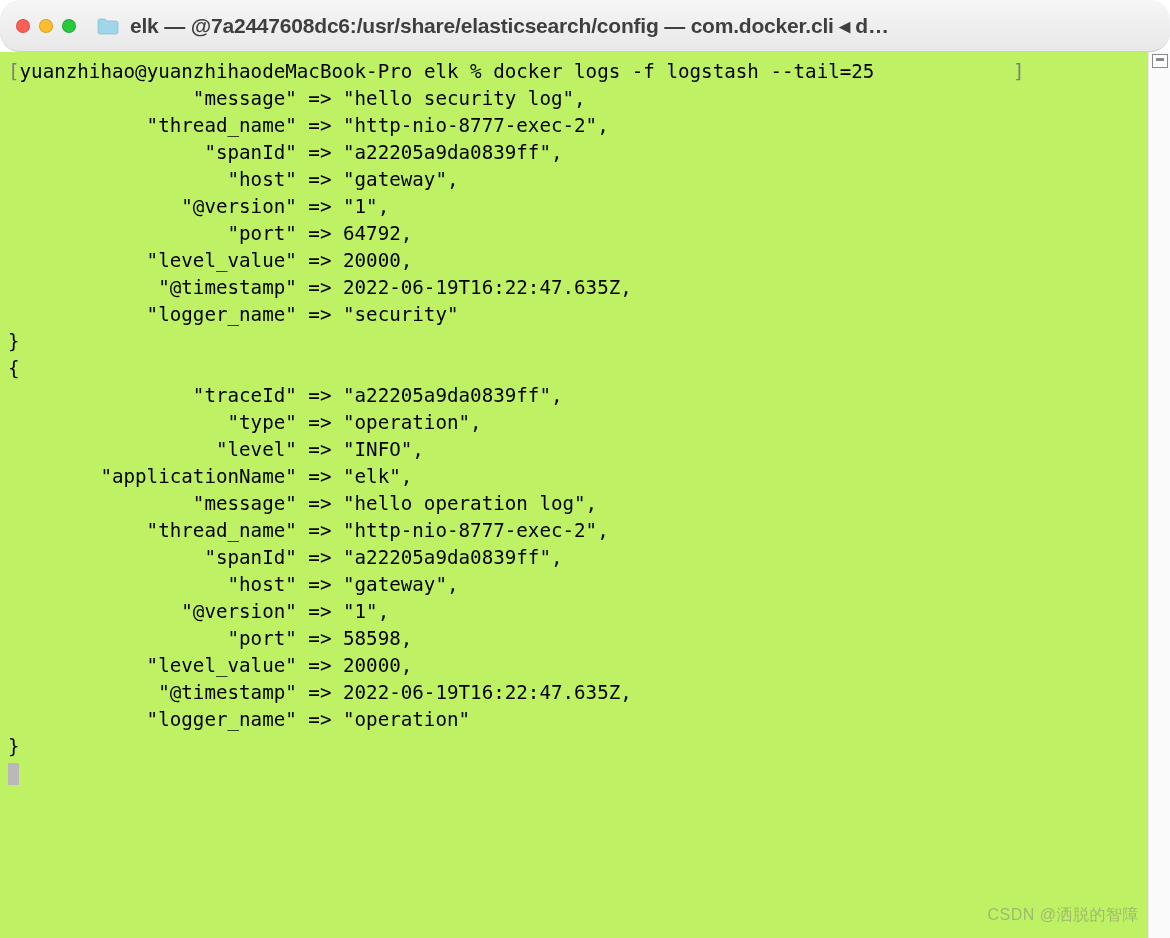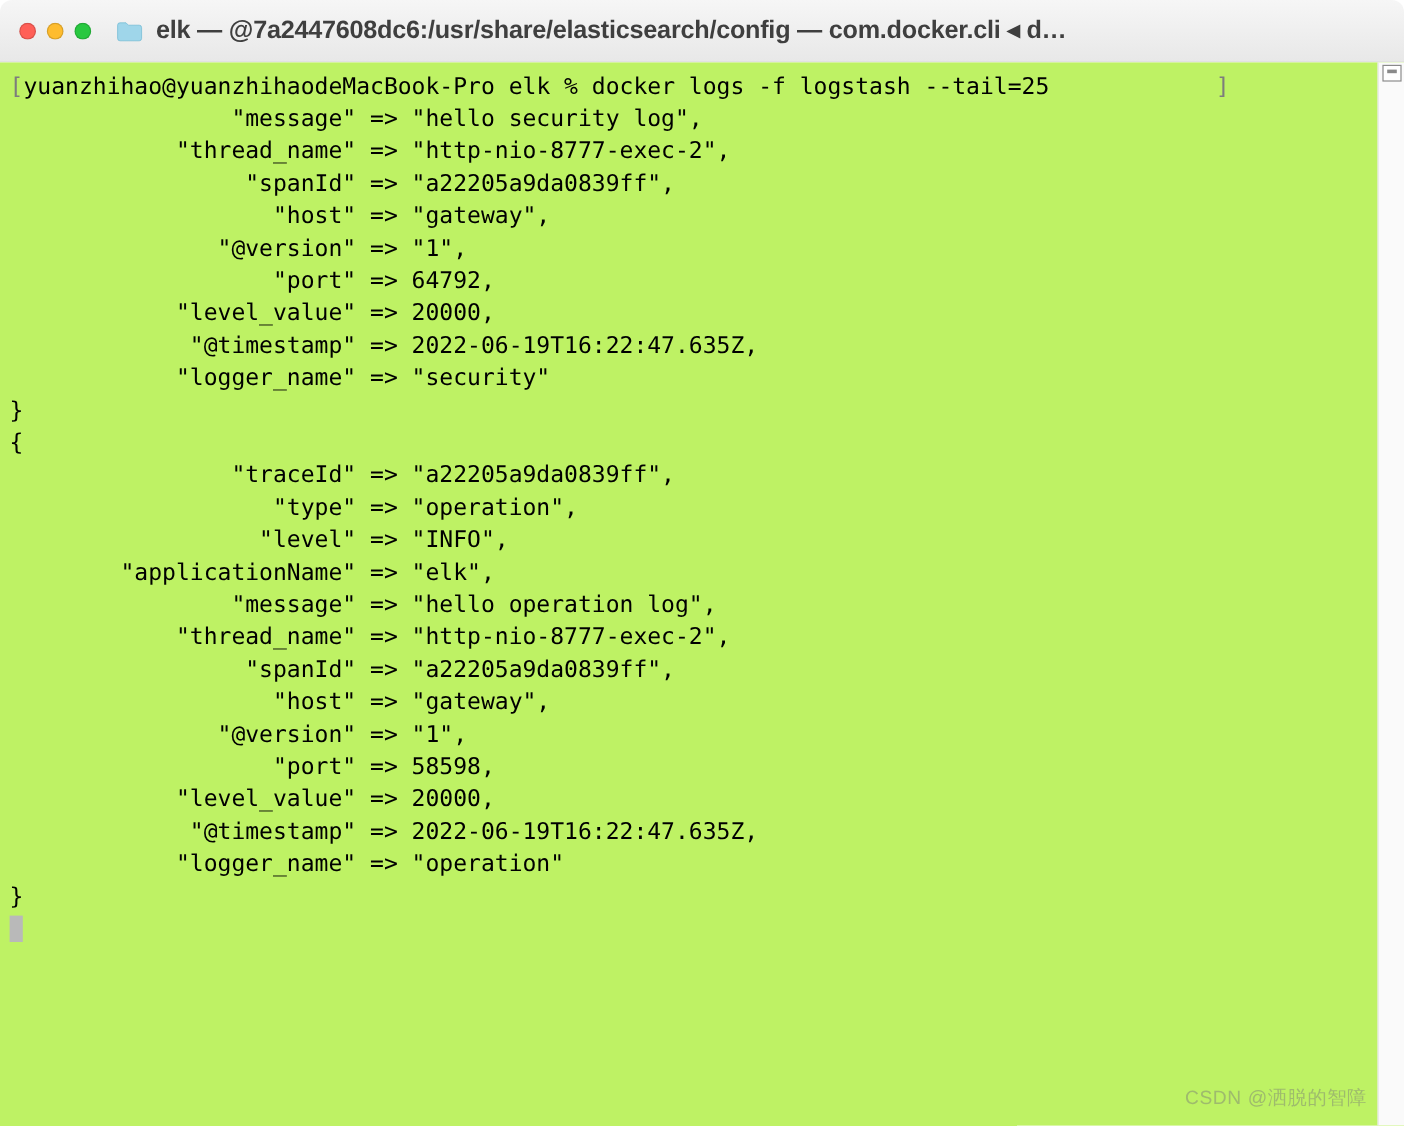--- a/index.html
+++ b/index.html
@@ -16,20 +16,21 @@
   .titlebar {
     height: 52px;
     background: linear-gradient(#f6f6f6, #e8e8e8);
     border-bottom: 1px solid #cfcfcf;
     display: flex;
     align-items: center;
     padding: 0 16px;
     gap: 11px;
     border-top-left-radius: 10px;
     border-top-right-radius: 10px;
+    border-radius: 20px;
   }
   .traffic {
     display: flex;
     gap: 9px;
     margin-right: 10px;
   }
   .dot {
     width: 14px;
     height: 14px;
     border-radius: 50%;

